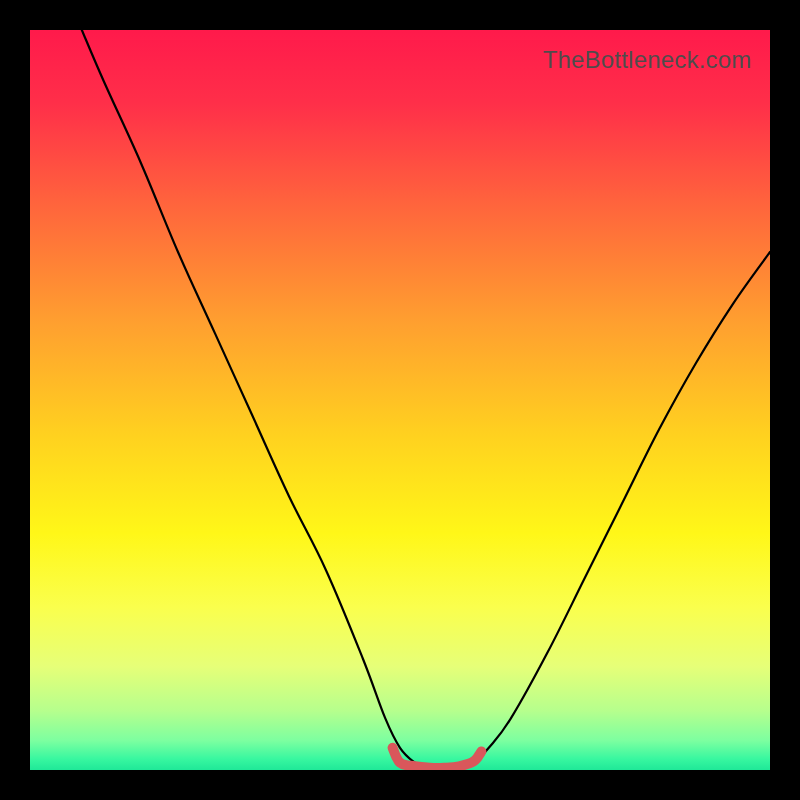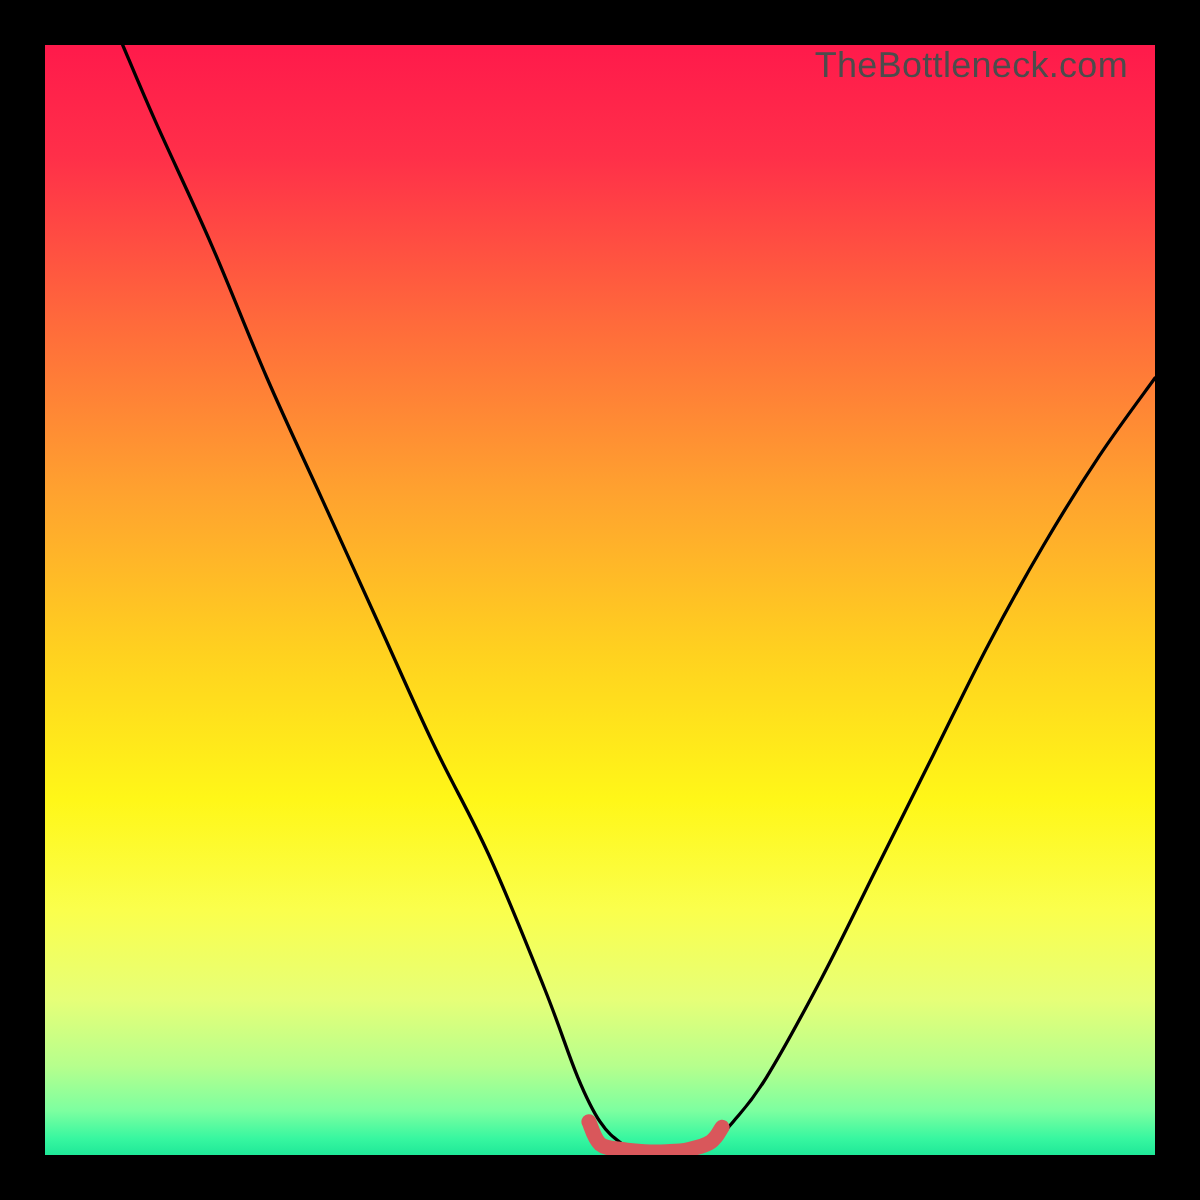--- a/index.html
+++ b/index.html
@@ -24,21 +24,21 @@
     width: 740px;
     height: 740px;
     overflow: hidden;
   }
   .gradient-bg {
     position: absolute;
     inset: 0;
   }
   .watermark {
     position: absolute;
-    top: 0;
+    top: 16px;
     right: 18px;
     color: #4c4c4c;
     font-size: 24px;
     font-weight: 400;
     letter-spacing: 0.2px;
     z-index: 10;
     text-align: right;
   }
   svg.curve {
     position: absolute;

